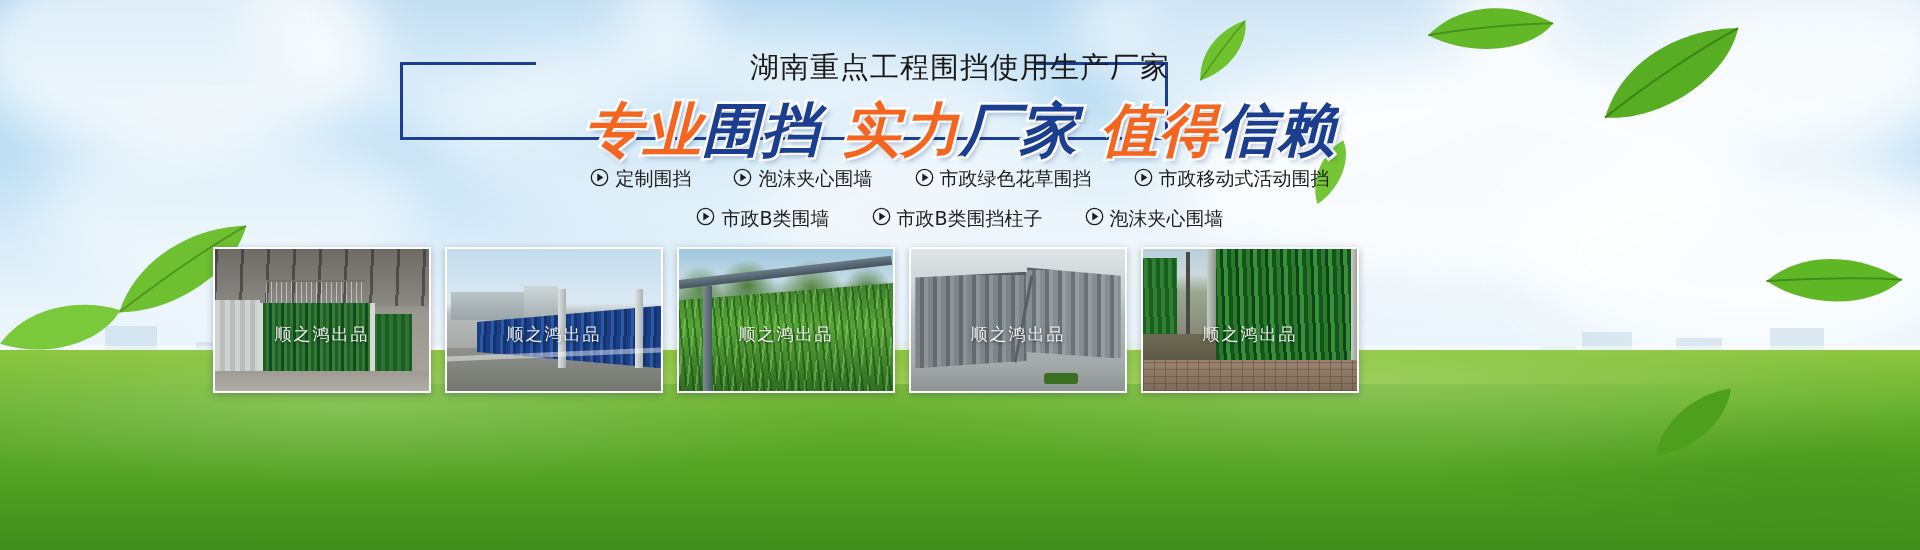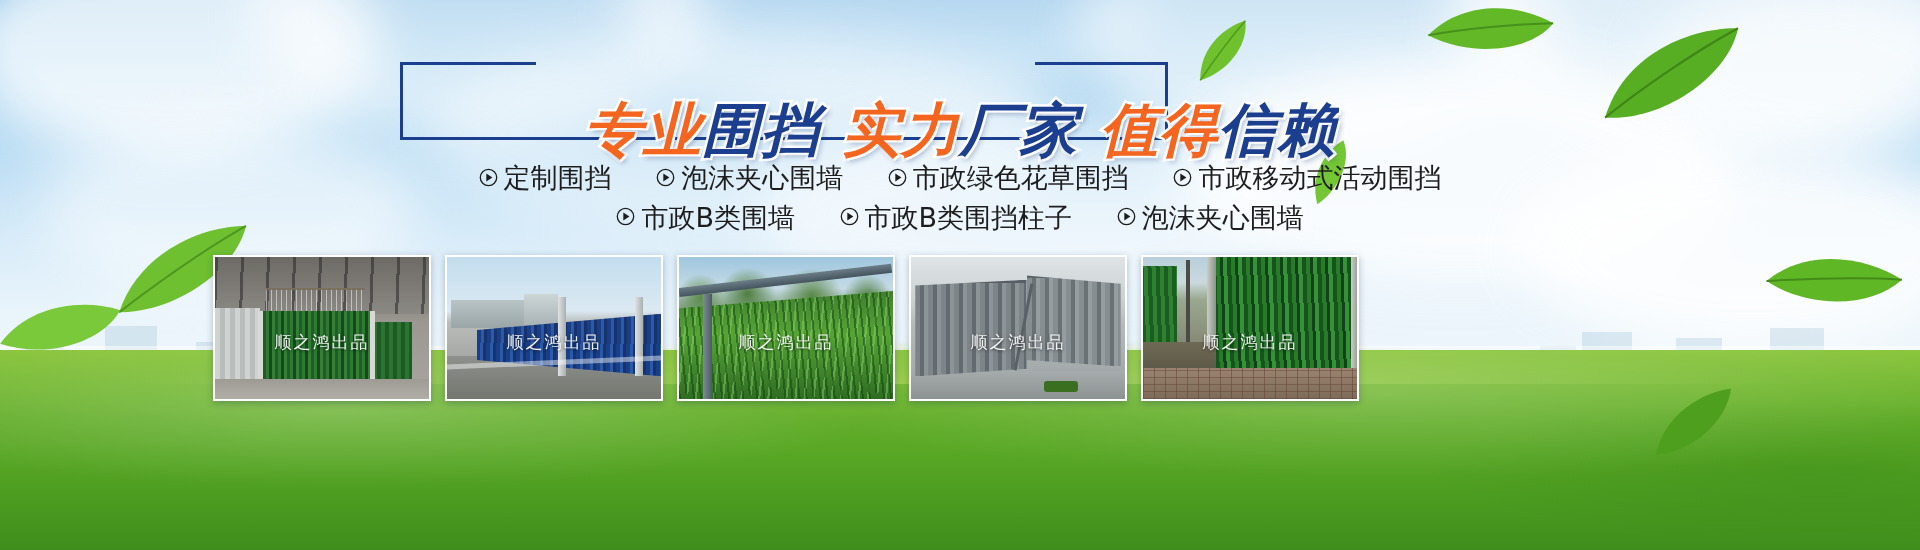--- a/index.html
+++ b/index.html
@@ -128,38 +128,38 @@
   .seg.orange{color:#f4651f;}
   .seg.navy{color:#1b3e8f;}
 
   
   .bullets{
     position:absolute;left:0;top:161px;width:1920px;
     text-align:center;
   }
   .bullet-row{
     display:block;white-space:nowrap;line-height:30px;
-    font-size:27px;color:#1d1d1d;
+    font-size:19px;color:#1d1d1d;
     font-family:"DejaVu Sans","Liberation Sans",sans-serif;
   }
   .bullet-row.row2{margin-top:7px;}
   .bullet{
     display:inline-block;vertical-align:middle;margin:0 18px;
   }
   .bullet .ic{
     display:inline-block;vertical-align:middle;
     width:19px;height:19px;margin-right:6px;
     position:relative;top:-1px;
   }
   .bullet .ic svg{display:block;}
   .bullet .lb{display:inline-block;vertical-align:middle;}
 
   
   .photos{
-    position:absolute;left:213px;top:255px;width:1140px;height:176px;
+    position:absolute;left:213px;top:247px;width:1140px;height:176px;
   }
   .photo{
     position:absolute;top:0;width:218px;height:146px;
     border:2px solid #ffffff;
     box-sizing:border-box;
     overflow:hidden;
     box-shadow:0 2px 7px rgba(20,50,80,.30);
   }
   .photo .scene{position:absolute;left:0;top:0;width:100%;height:100%;}
   .photo .wm{
@@ -404,20 +404,23 @@
       <path d="M2 42 C22 6 66 -4 94 2 C80 32 38 50 2 42 Z" fill="#4e9f1d"></path>
     </svg>
   </div>
 
   <div class="headline-block">
 
     <div class="bracket"></div>
     <div class="btop-l"></div>
     <div class="btop-r"></div>
 
+    <div class="subtitle">
+      <span>湖南重点工程围挡使用生产厂家</span>
+    </div>
 
     <div class="main-heading">
       <span class="seg orange" style="color: rgb(244, 101, 31);">专业</span><span class="seg navy" style="color: rgb(27, 62, 143);">围挡</span><span class="gap"></span><span class="seg orange" style="color: rgb(244, 101, 31);">实力</span><span class="seg navy" style="color: rgb(27, 62, 143);">厂家</span><span class="gap"></span><span class="seg orange" style="color: rgb(244, 101, 31);">值得</span><span class="seg navy" style="color: rgb(27, 62, 143);">信赖</span>
     </div>
   </div>
 
   <div class="bullets">
 
     <div class="bullet-row row1">
       <span class="bullet">

